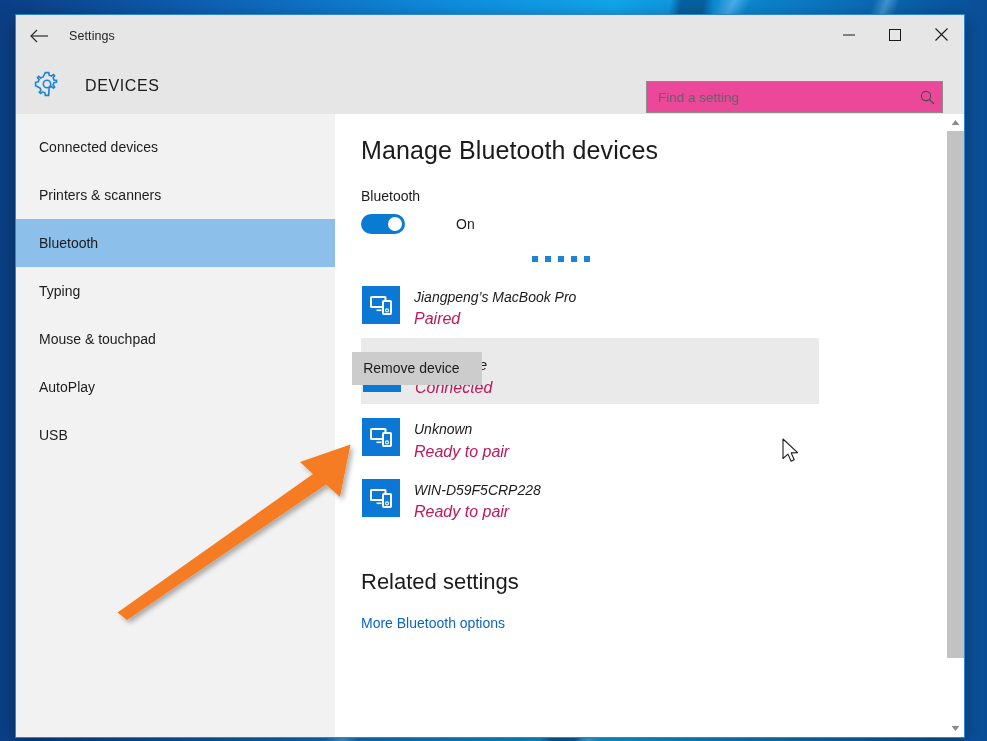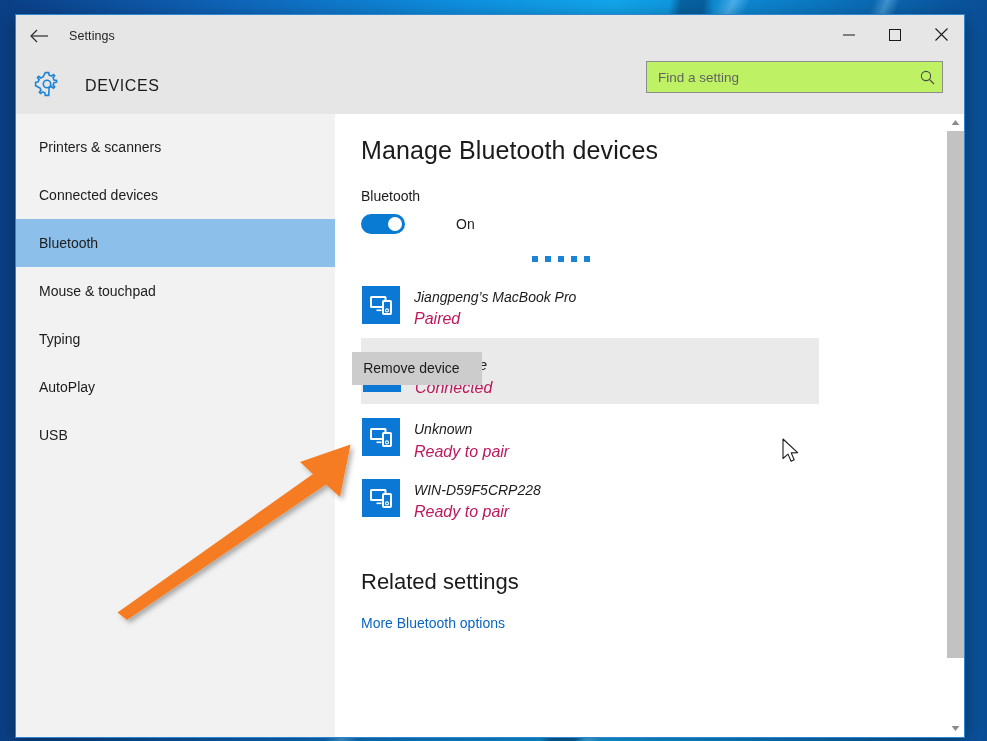--- a/index.html
+++ b/index.html
@@ -71,23 +71,23 @@
     width: 48px; display: flex; justify-content: center; align-items: center;
     margin-left: 7px;
   }
   .section-title {
     font-size: 16px; color: #1b1b1b;
     letter-spacing: .6px;
     margin-left: 14px;
   }
   .search-box {
     position: absolute;
-    right: 21px; top: 4px;
+    right: 21px; top: 24px;
     width: 297px; height: 32px;
-    background: #bef264;
+    background: #ec4899;
     border: 1px solid #8d8d8d;
     display: flex; align-items: center;
   }
   .search-input {
     flex: 1;
     border: none; outline: none; background: transparent;
     font-family: "Liberation Sans", sans-serif;
     font-size: 13.5px; color: #3a3a3a;
     padding: 0 8px 0 11px;
   }
@@ -265,33 +265,33 @@
             <path d="M9.5 9.5 L14 14"></path>
         </svg>
       </span>
     </div>
   </div>
 
   <div class="win-body">
 
     <div class="sidebar">
       <div class="nav-item">
+        <span>Connected devices</span>
+      </div>
+      <div class="nav-item">
         <span>Printers &amp; scanners</span>
-      </div>
-      <div class="nav-item">
-        <span>Connected devices</span>
       </div>
       <div class="nav-item active">
         <span>Bluetooth</span>
       </div>
       <div class="nav-item">
+        <span>Typing</span>
+      </div>
+      <div class="nav-item">
         <span>Mouse &amp; touchpad</span>
-      </div>
-      <div class="nav-item">
-        <span>Typing</span>
       </div>
       <div class="nav-item">
         <span>AutoPlay</span>
       </div>
       <div class="nav-item">
         <span>USB</span>
       </div>
     </div>
 
     <div class="content-wrap">

